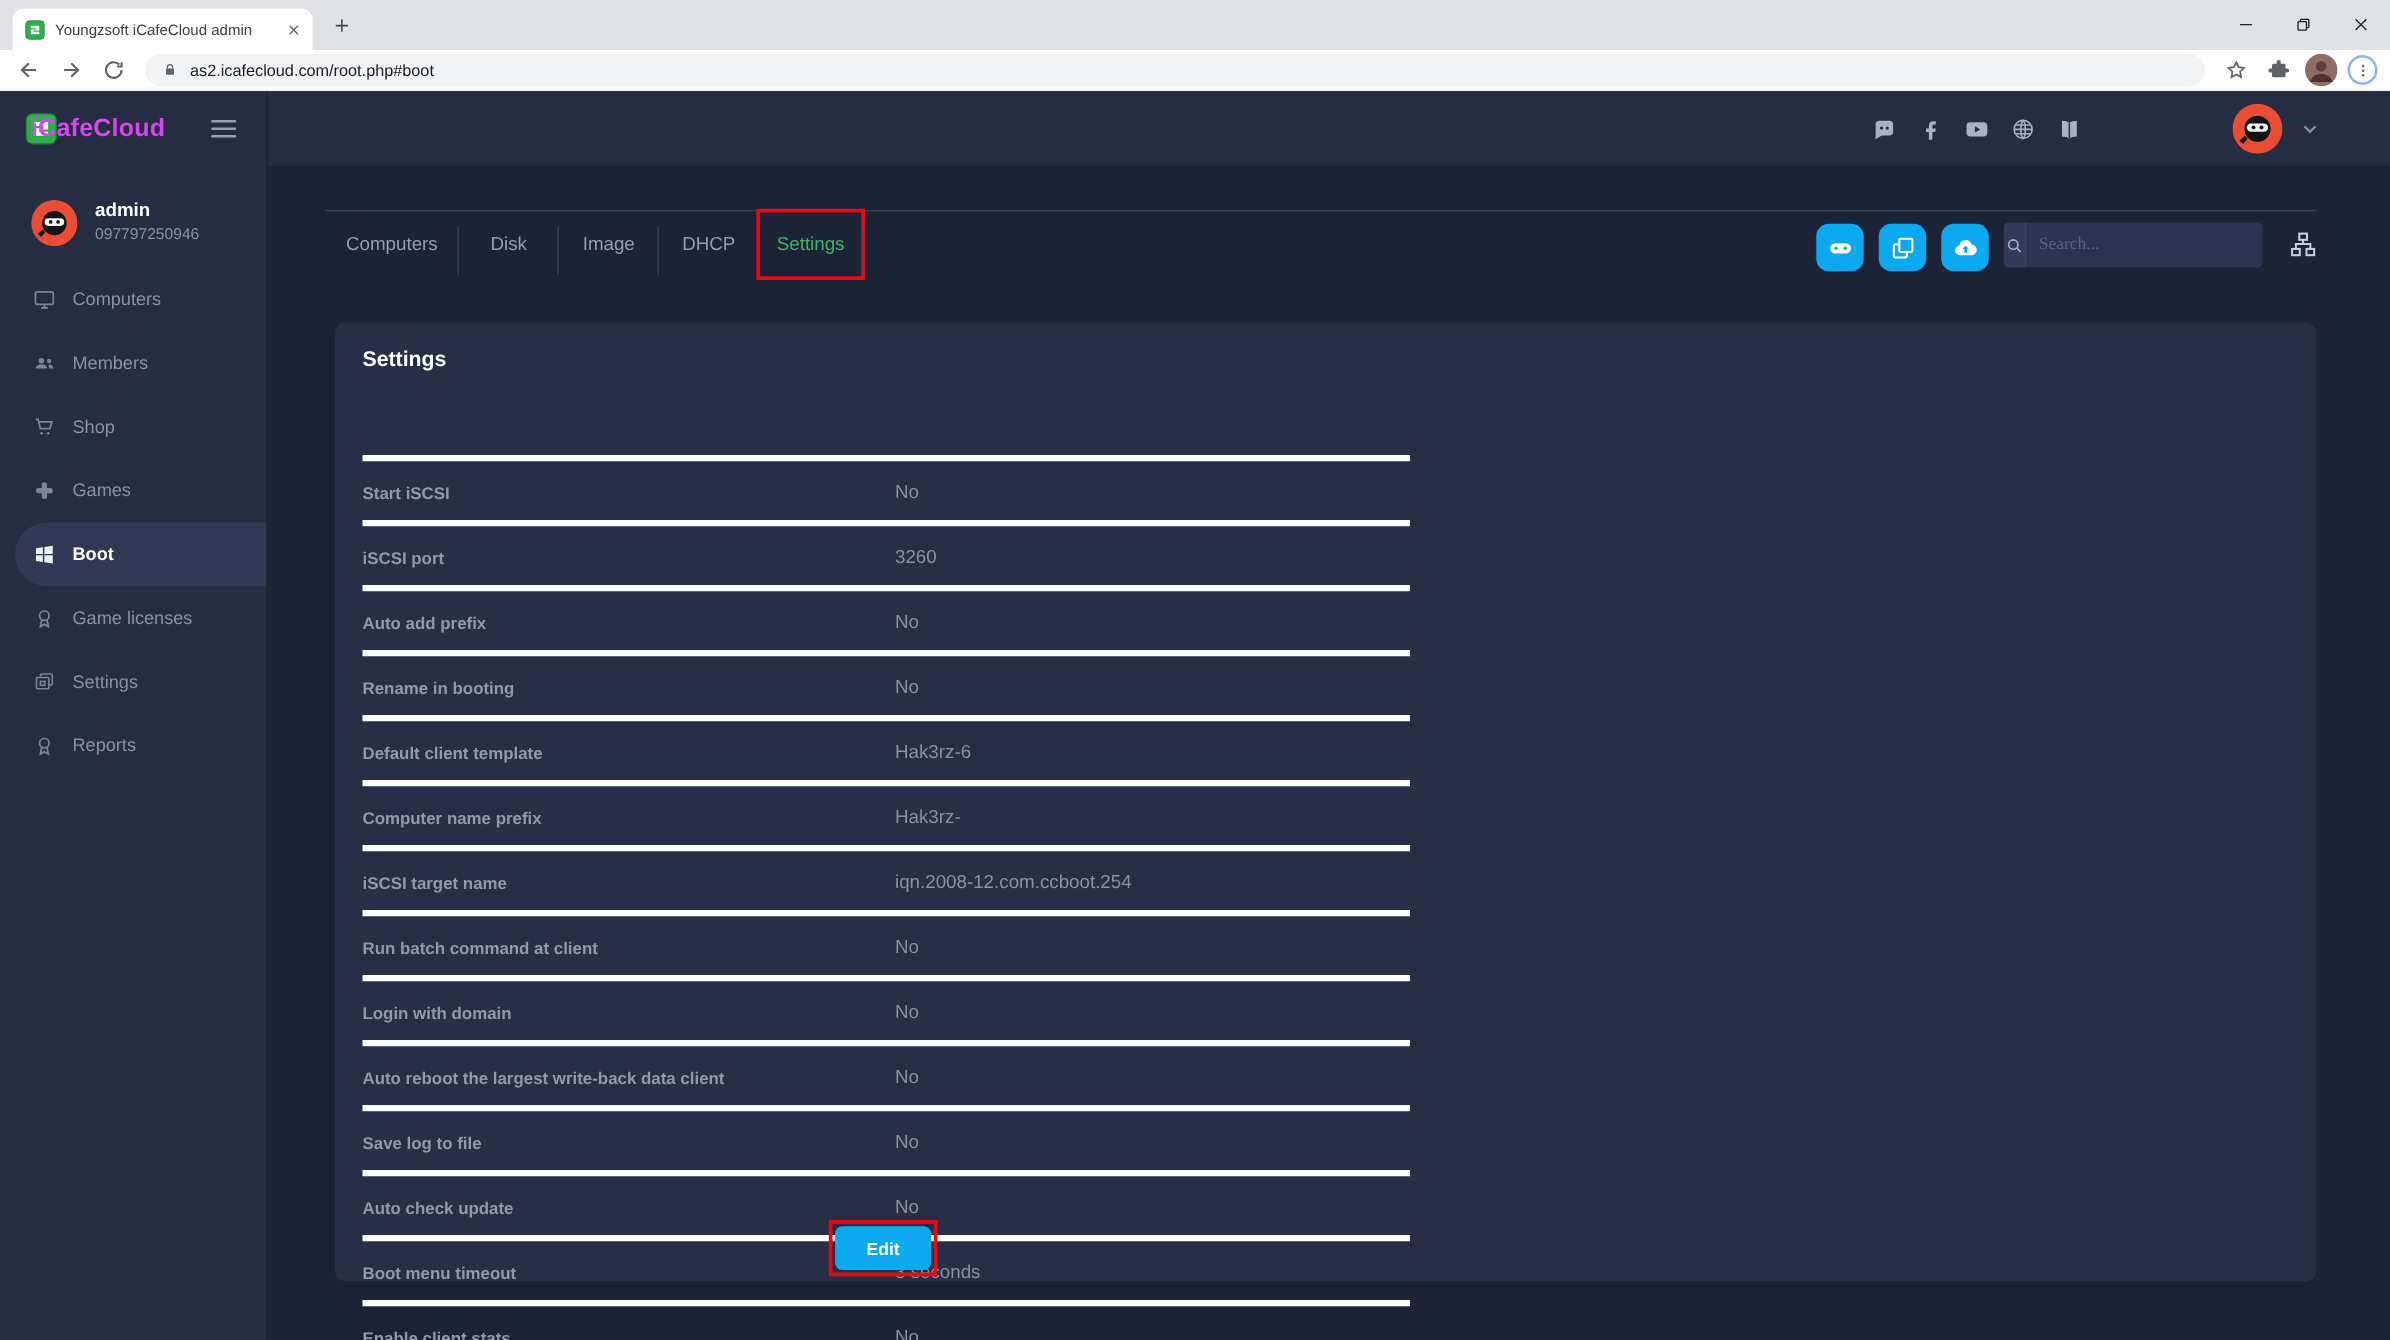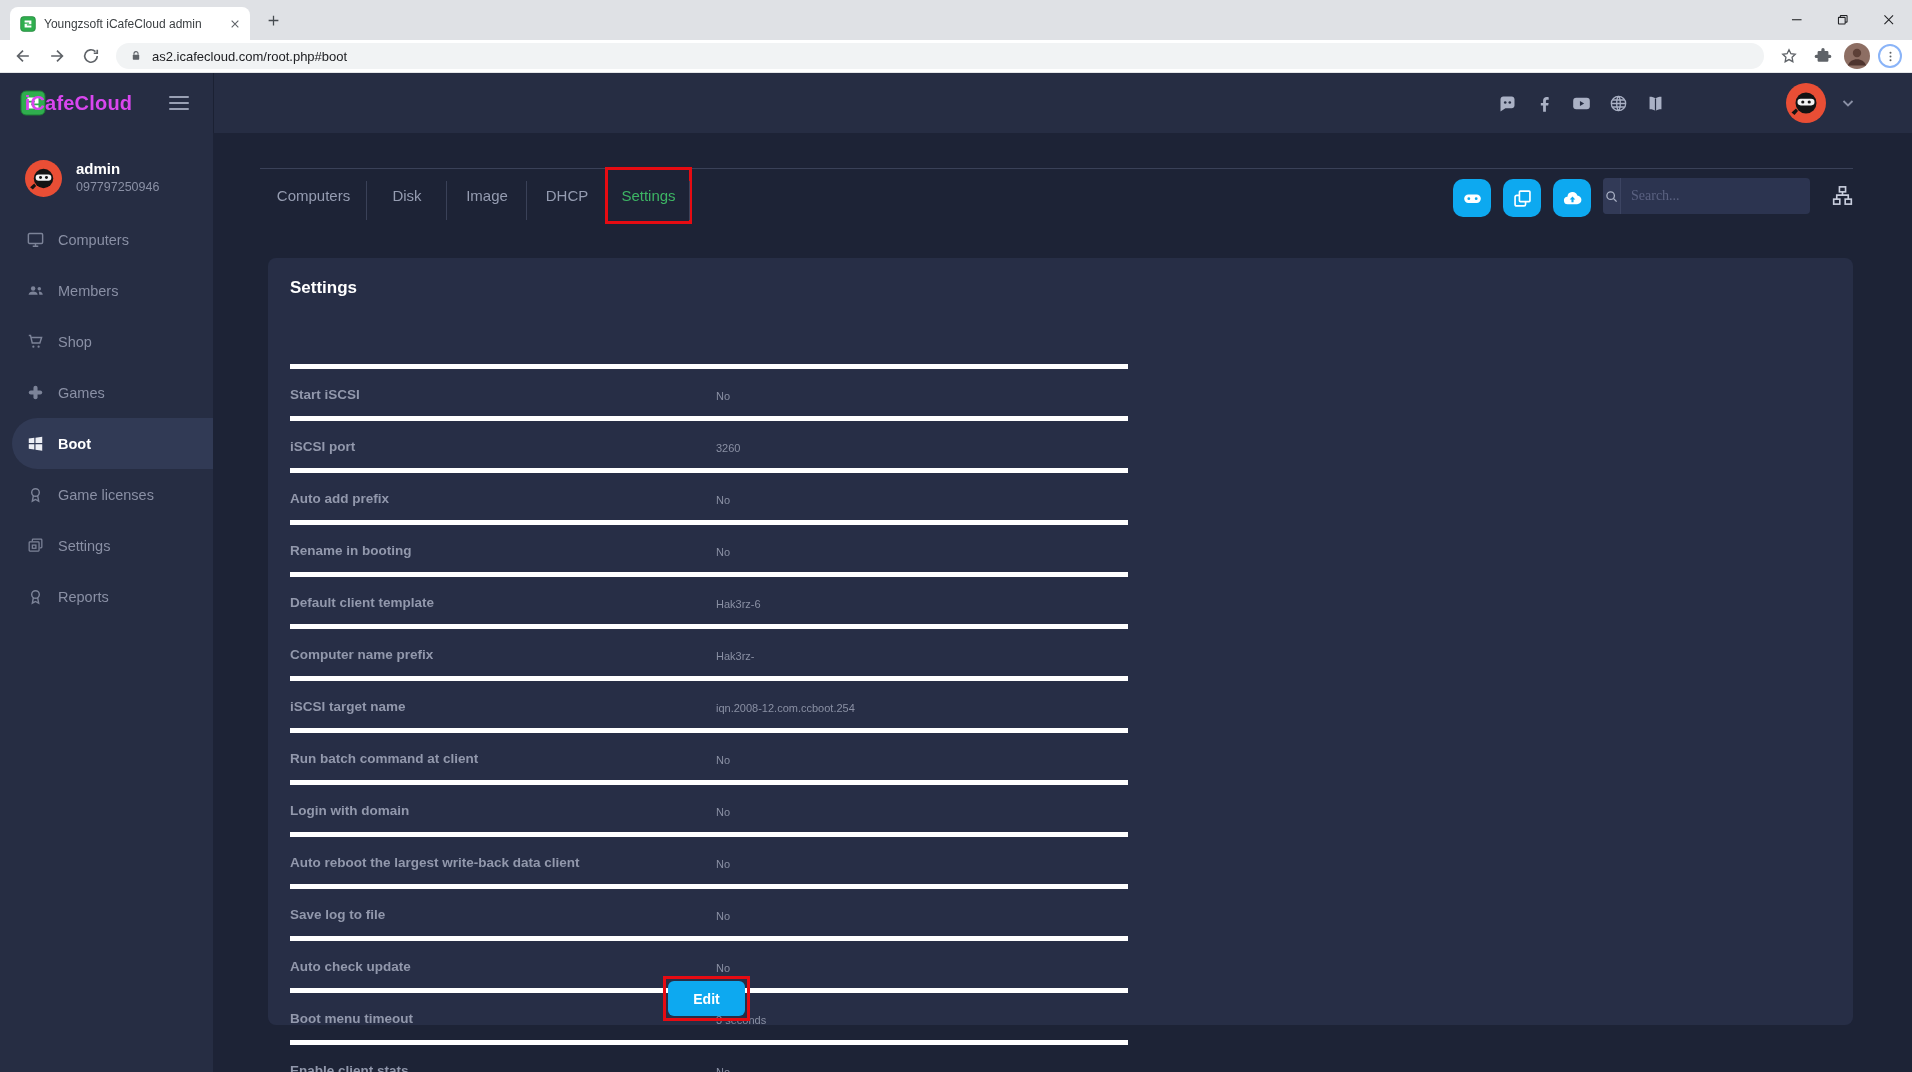--- a/index.html
+++ b/index.html
@@ -129,21 +129,21 @@
   .sitemap svg { width:23px; height:23px; }
 
   .card {
     position:absolute; left:55px; top:125px; width:1585px; height:767px;
     background:#272e46; border-radius:8px;
   }
   .card-title { position:absolute; left:22px; top:20px; font-size:17px; color:#fff; font-weight:700; }
   .settings-table { position:absolute; left:22px; top:92px; width:838px; border-bottom:1px solid #353d58; }
   .srow { height:38px; display:flex; align-items:flex-end; border-top:5px solid #ffffff;margin-top:14px; }
   .srow-label { flex:0 0 426px; font-size:13.5px; font-weight:700; color:#9298ac; }
-  .srow-value { font-size:11px; color:#8a90a4; }
+  .srow-value { font-size:15px; color:#8a90a4; }
 
   .edit-annotation { position:absolute; left:395px; top:695px; border:3px solid #e60b12; padding:2px;margin-top:23px; }
   .edit-btn {
     width:77px; height:35px; background:#0da9f0; color:#fff; border:none; border-radius:6px;
     font-size:14px; font-weight:700; font-family:inherit; cursor:pointer;
   }
 </style>
 </head>
 <body>
 

